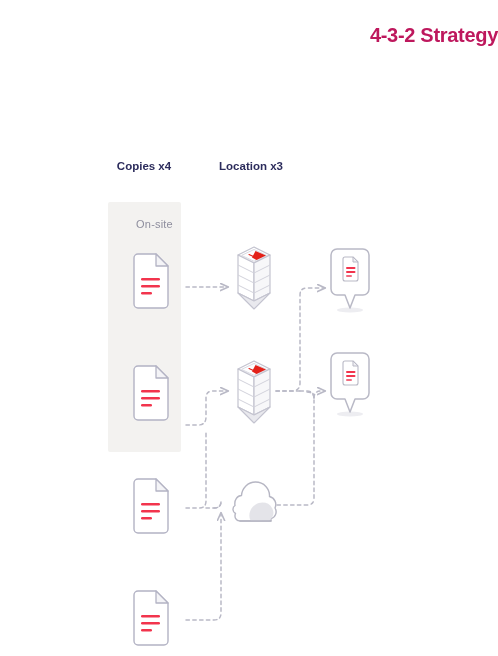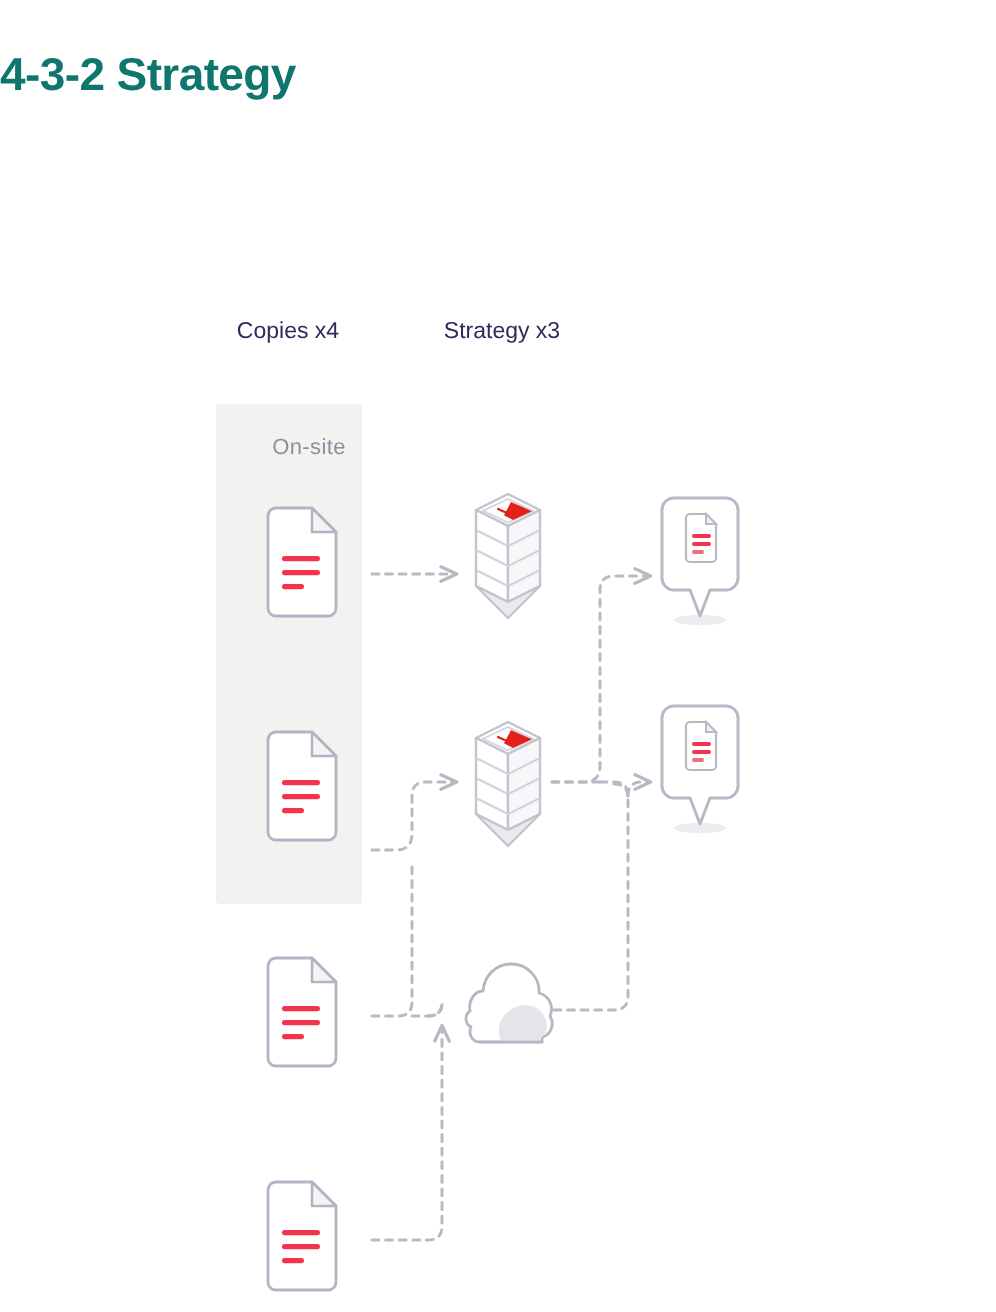--- a/index.html
+++ b/index.html
@@ -7,29 +7,29 @@
     width:498px;height:656px;
     background:#ffffff;
     font-family:"Liberation Sans","DejaVu Sans",sans-serif;
     overflow:hidden;
     position:relative;
   }
   #stage{position:relative;width:498px;height:656px;}
 
   .title{
     position:absolute;left:0;top:24px;width:498px;
-    text-align:left;
-    font-size:23px;font-weight:bold;
+    text-align:right;
+    font-size:20px;font-weight:bold;
     letter-spacing:-0.3px;
-    color:#0f766e;
+    color:#be185d;
   }
 
   .col-head{
     position:absolute;top:160px;
-    font-size:11.5px;font-weight:normal;color:#2c2c5c;
+    font-size:11.5px;font-weight:bold;color:#2c2c5c;
     text-align:center;
     white-space:nowrap;
   }
   .col-head.c1{left:84px;width:120px;}
   .col-head.c2{left:191px;width:120px;}
   .col-head.c3{left:296px;width:120px;}
 
   .onsite-box{
     position:absolute;left:108px;top:202px;
     width:73px;height:250px;
@@ -49,21 +49,21 @@
   .icon{position:absolute;z-index:2;}
 </style>
 </head>
 <body>
 
 <div id="stage">
 
   <div class="title">4-3-2 Strategy</div>
 
   <div class="col-head c1">Copies x4</div>
-  <div class="col-head c2">Strategy x3</div>
+  <div class="col-head c2">Location x3</div>
 
   <div class="onsite-box"></div>
   <div class="onsite-label">On-site</div>
 
   <svg class="layer below" viewBox="0 0 498 656">
     <defs>
       <marker id="arw" markerWidth="7" markerHeight="7" refX="5.6" refY="3" orient="auto">
         <path d="M0.6,0.6 L5.8,3 L0.6,5.4" fill="none" stroke="#b9b9c6" stroke-width="1.1" stroke-linecap="round" stroke-linejoin="round"></path>
       </marker>
     </defs>

